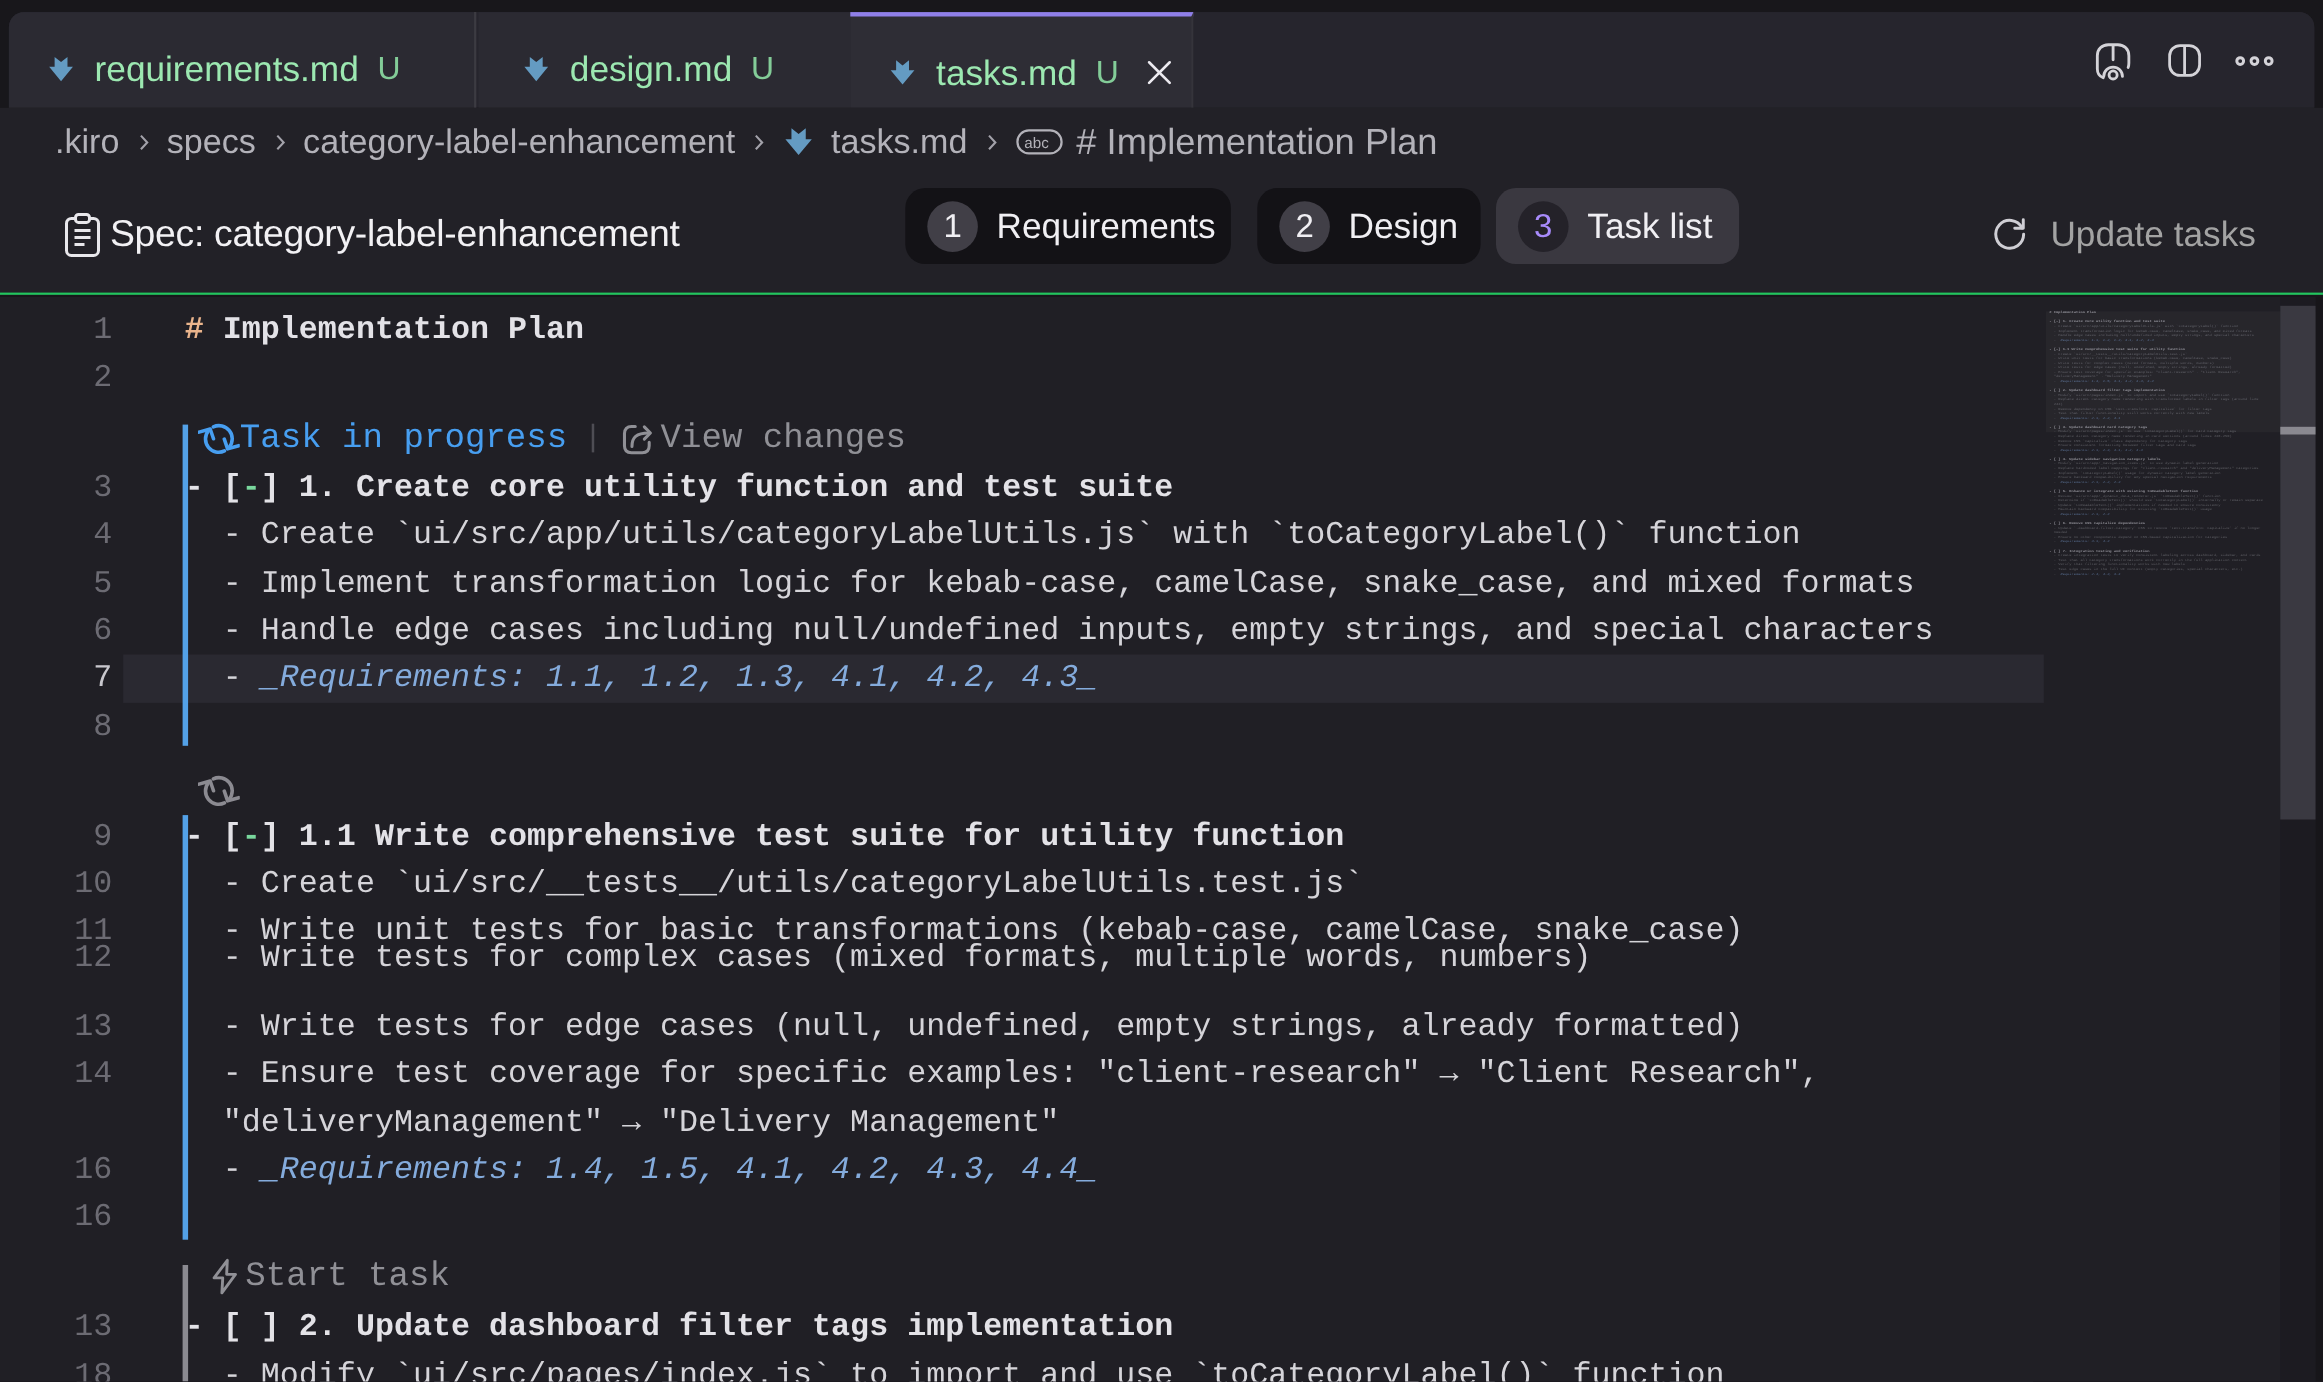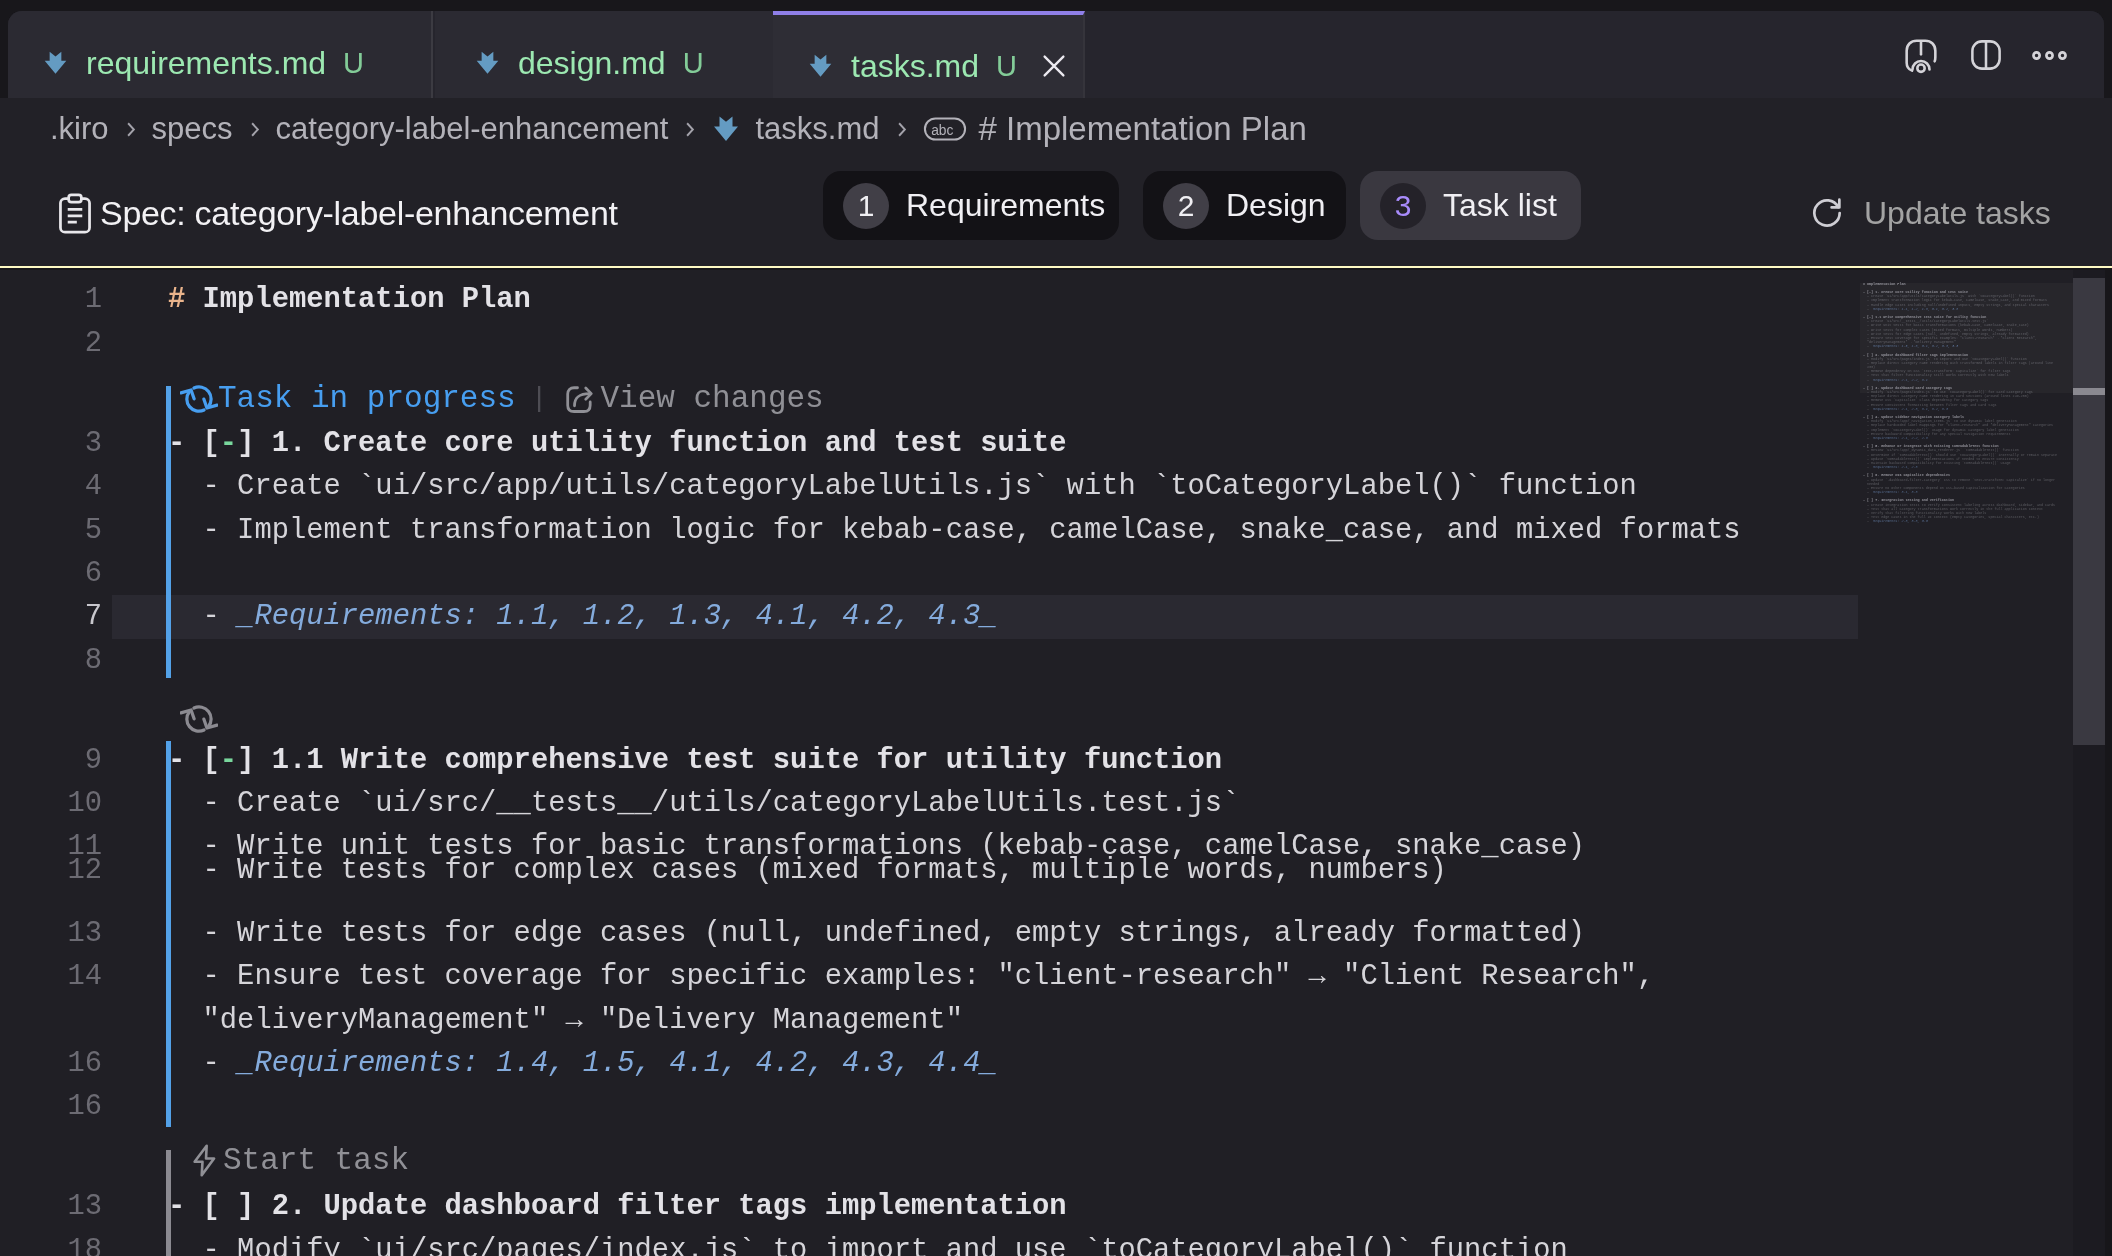--- a/index.html
+++ b/index.html
@@ -17,21 +17,21 @@
   #tab2 { left:427px; width:338px; background:#2b2a32; padding-left:39px;}
   #tab3 { left:765px; width:312px; background:#2e2d35; border-top:4px solid #8f7fe8; padding-left:34px; border-bottom:none; border-right:2px solid #35343b; }
   .mdicon { width:27px; height:32px; margin-right:17px; }
   #tabicons { position:absolute; right:36px; top:24px; display:flex; align-items:center; gap:26px; }
   
   #crumbs { position:absolute; left:0; top:98px; width:2112px; height:62px; background:#222127;
     display:flex; align-items:center; color:#b3b2b9; font-size:31px; }
   #crumbs .sep { margin:0 10px; display:inline-block; }
   
   #specbar { position:absolute; left:0; top:160px; width:2112px; height:108px; background:#222127;
-    border-bottom:2px solid #fef9c3; }
+    border-bottom:2px solid #22c55e; }
   #spectitle { position:absolute; left:100px; top:0px; height:106px; display:flex; align-items:center;
     color:#f2f1f4; font-size:34px; font-weight:500; letter-spacing:-0.3px;}
   .pill { position:absolute; top:11px; height:69px; border-radius:18px; background:#131216;
     display:flex; align-items:center; color:#f0eff3; font-size:32px; font-weight:500; }
   .pill .num { width:46px; height:46px; border-radius:50%; background:#413f47; color:#f0eff3;
     display:flex; align-items:center; justify-content:center; font-size:30px; margin:0 17px 0 20px; }
   #pill3 { background:#3a3840; }
   #pill3 .num { background:#242229; color:#a88bfb; }
   #updtasks { position:absolute; left:1808px; top:0; height:106px; display:flex; align-items:center;
     color:#a3a3a3; font-size:32px; font-weight:500; }
@@ -172,21 +172,21 @@
     <svg width="38" height="38" viewBox="0 0 24 24" fill="none" stroke="#909096" stroke-width="1.75" stroke-linecap="round" stroke-linejoin="round">
         <path d="M9.8 4.9 H7.6 C5.1 4.9 3.6 6.4 3.6 8.9 V15.9 C3.6 18.4 5.1 19.9 7.6 19.9 H13.8 C16.3 19.9 17.8 18.4 17.8 15.9 V13.9"></path>
         <path d="M7.9 16.3 C7.9 11.2 10.3 8.6 17.6 8.6"></path>
         <path d="M15.0 5.1 L18.5 8.6 L15.0 12.1"></path>
       </svg>
     <span style="font-family:'Liberation Mono',monospace">View changes</span>
   </div>
   <div class="row" style="top:151.9px"><span class="ln">3</span><span class="ct bold">- [<span class="g">-</span>] 1. Create core utility function and test suite</span></div>
   <div class="row" style="top:195.3px"><span class="ln">4</span><span class="ct">  - Create `ui/src/app/utils/categoryLabelUtils.js` with `toCategoryLabel()` function</span></div>
   <div class="row" style="top:238.6px"><span class="ln">5</span><span class="ct">  - Implement transformation logic for kebab-case, camelCase, snake_case, and mixed formats</span></div>
-  <div class="row" style="top:281.9px"><span class="ln">6</span></div>
+  <div class="row" style="top:281.9px"><span class="ln">6</span><span class="ct">  - Handle edge cases including null/undefined inputs, empty strings, and special characters</span></div>
   <div class="row" style="top:325.3px"><span class="ln" style="color:#c8c7cd">7</span><span class="ct">  - <span class="req">_Requirements: 1.1, 1.2, 1.3, 4.1, 4.2, 4.3_</span></span></div>
   <div class="row" style="top:368.6px"><span class="ln">8</span></div>
   <div class="cl" style="left:180px; top:430px;">
     <svg width="38" height="38" viewBox="0 0 24 24" fill="none" stroke="#8b8a91" stroke-width="2.05" stroke-linecap="round" stroke-linejoin="round">
         <path d="M8.8 5.1 A7.6 7.6 0 0 1 18.0 16.7"></path>
         <path d="M15.2 18.9 A7.6 7.6 0 0 1 5.9 7.4"></path>
         <path d="M0.6 8.1 L7.0 6.3 L8.9 11.9"></path>
         <path d="M23.4 15.9 L17.0 17.7 L15.1 12.1"></path>
       </svg>
   </div>

